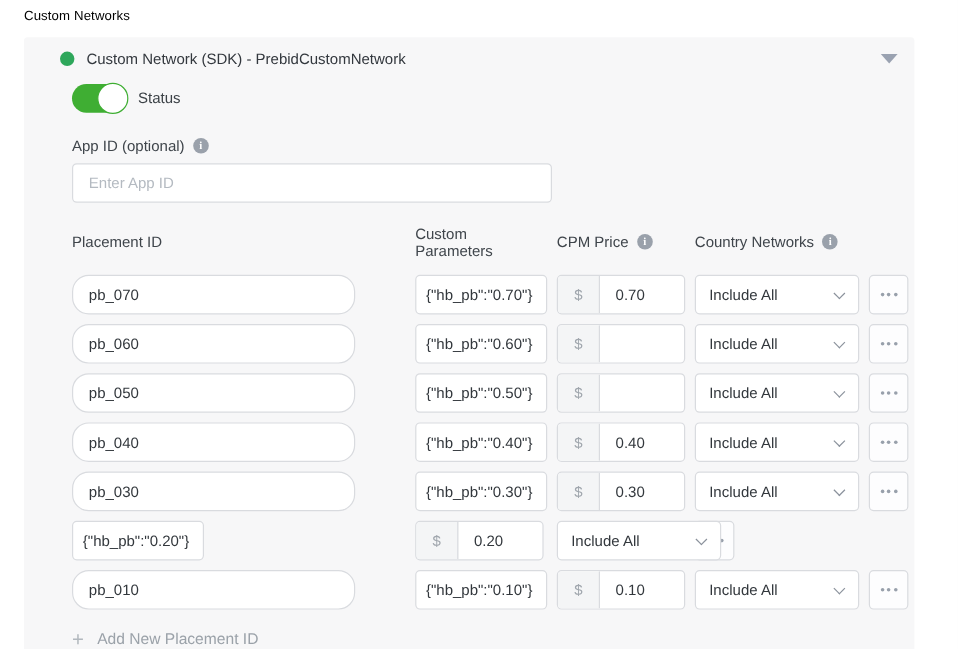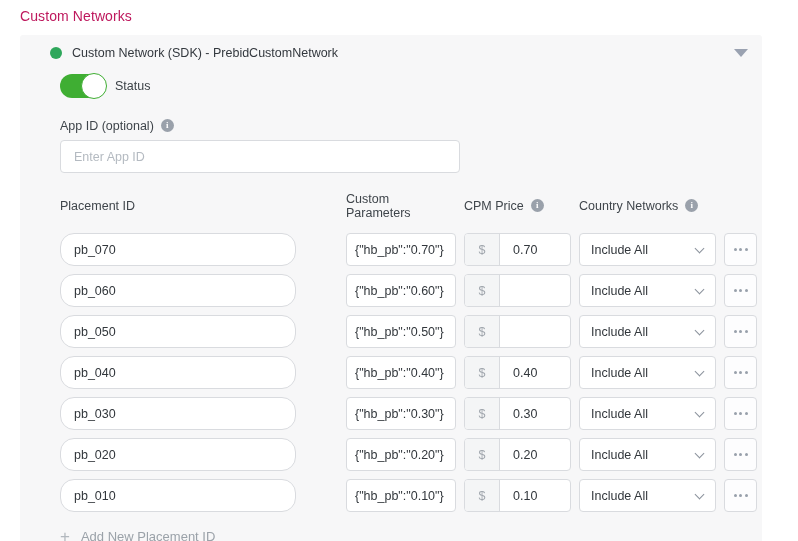--- a/index.html
+++ b/index.html
@@ -1,20 +1,20 @@
 <!DOCTYPE html>
 <html><head>
 <meta charset="utf-8">
 <style>
   * { box-sizing: border-box; margin: 0; padding: 0; }
   html, body { width: 798px; height: 541px; background: #ffffff; overflow: hidden; }
   body { font-family: "Liberation Sans", sans-serif; color: #32373c; }
 
   .page { padding: 8px 0 0 20px; }
-  .page-title { font-size: 14px; font-weight: 400; color: #be185d; letter-spacing: .1px; }
+  .page-title { font-size: 11px; font-weight: 400; color: #000000; letter-spacing: .1px; }
 
   .card {
     margin-top: 11px;
     width: 742px;
     background: #f7f7f8;
     border-radius: 3px;
     padding: 9px 28px 24px 20px;
     position: relative;
   }
 
@@ -259,21 +259,20 @@
       <span class="select-chevron"></span>
     </div>
     <div class="more-button">
       <span class="dot"></span>
       <span class="dot"></span>
       <span class="dot"></span>
     </div>
   </div>
 
   <div class="grid-row">
-    <input class="text-input placement-input" type="text" value="pb_020" style="">
     <input class="text-input params-input" type="text" value="{&quot;hb_pb&quot;:&quot;0.20&quot;}" style="">
     <div class="cpm-group">
       <div class="currency-cell">$</div>
       <input class="cpm-input" type="text" value="0.20" style="">
     </div>
     <div class="select-wrap">
       <select class="country-select">
         <option>Include All</option>
       </select>
       <span class="select-chevron"></span>

